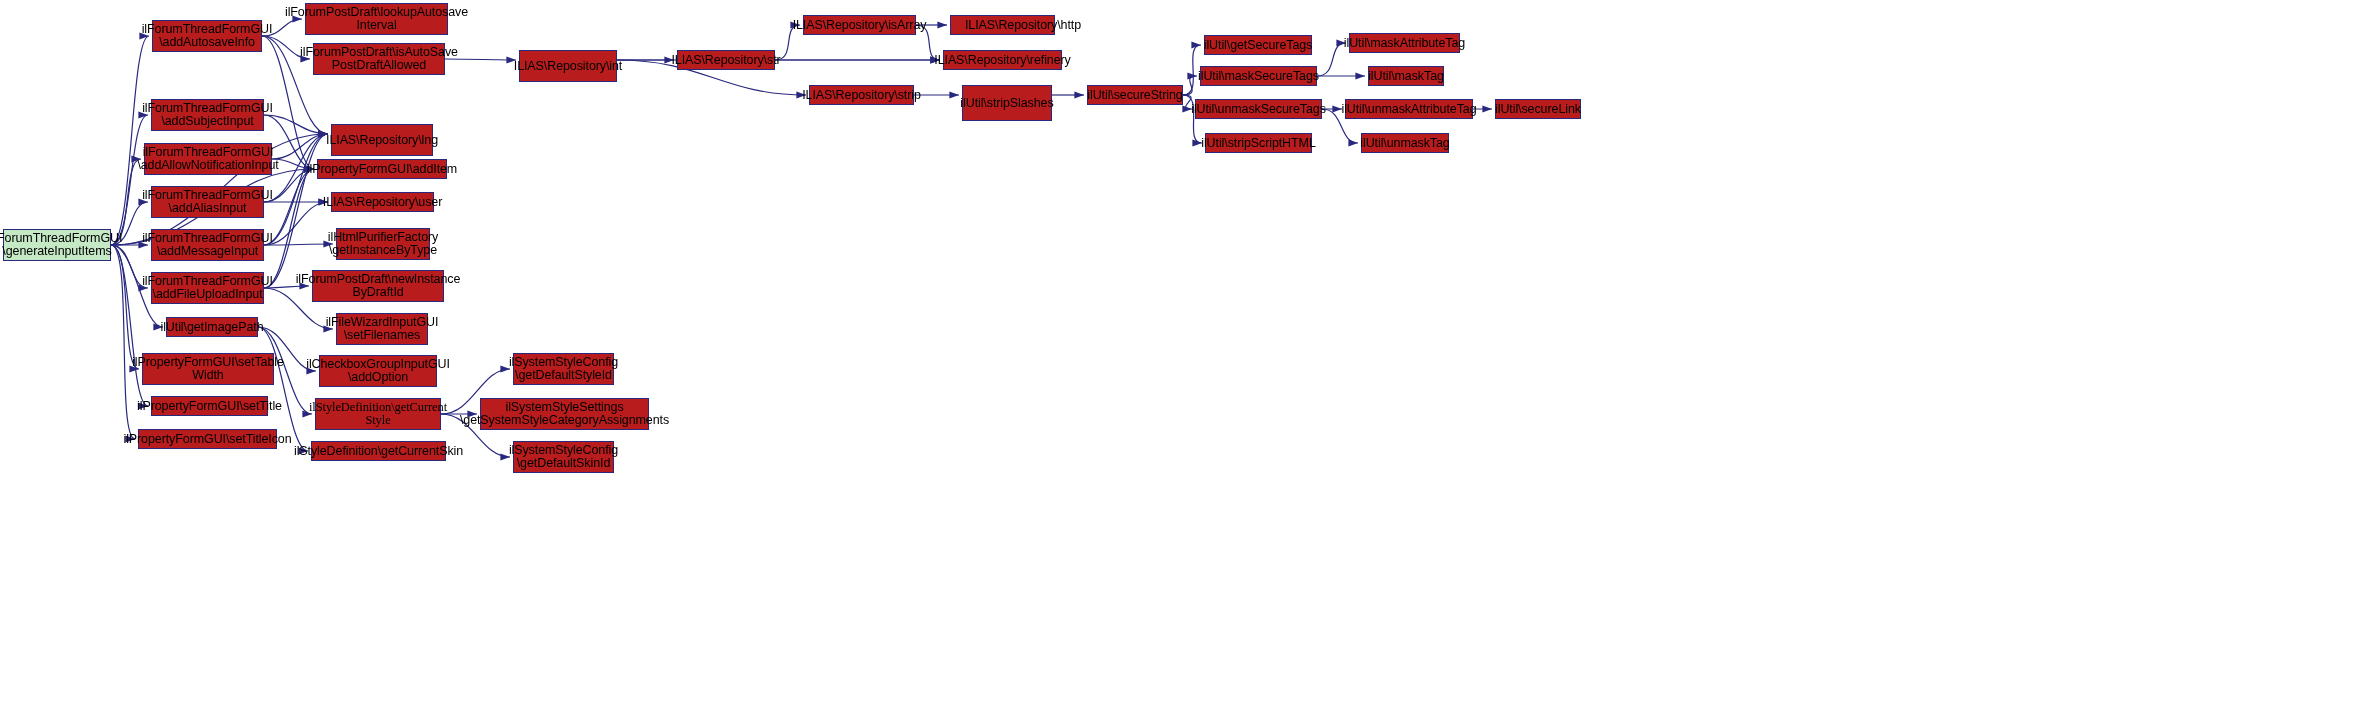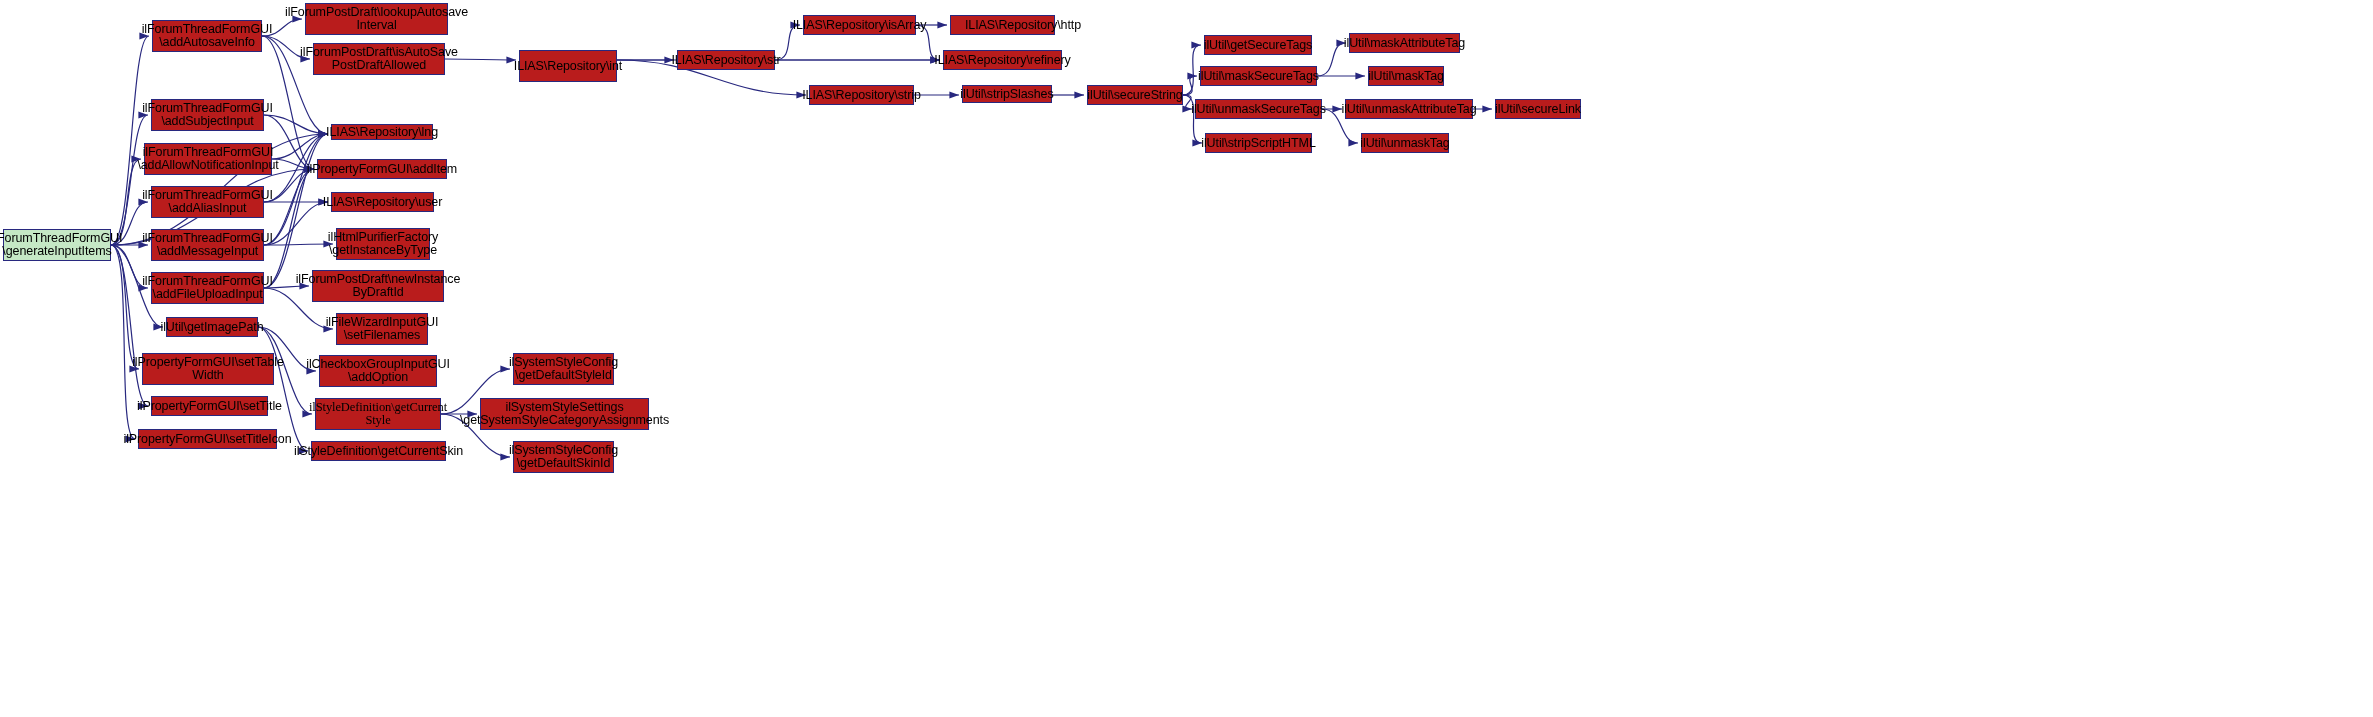--- a/index.html
+++ b/index.html
@@ -119,42 +119,42 @@
       <div class="node" style="left: 305px; top: 3px; width: 143px; height: 32px;">ilForumPostDraft\lookupAutosave
 Interval</div>
       <div class="node" style="left: 313px; top: 43px; width: 132px; height: 32px;">ilForumPostDraft\isAutoSave
 PostDraftAllowed</div>
       <div class="node" style="left: 519px; top: 50px; width: 98px; height: 32px;">ILIAS\Repository\int</div>
       <div class="node" style="left: 677px; top: 50px; width: 98px; height: 20px;">ILIAS\Repository\str</div>
       <div class="node" style="left: 803px; top: 15px; width: 113px; height: 20px;">ILIAS\Repository\isArray</div>
       <div class="node" style="left: 950px; top: 15px; width: 105px; height: 20px; padding-left: 41px;">ILIAS\Repository\http</div>
       <div class="node" style="left: 943px; top: 50px; width: 119px; height: 20px;">ILIAS\Repository\refinery</div>
       <div class="node" style="left: 809px; top: 85px; width: 105px; height: 20px;">ILIAS\Repository\strip</div>
-      <div class="node" style="left: 962px; top: 85px; width: 90px; height: 18px;">ilUtil\stripSlashes</div>
+      <div class="node" style="left: 962px; top: 85px; width: 90px; height: 36px;">ilUtil\stripSlashes</div>
       <div class="node" style="left: 1087px; top: 85px; width: 96px; height: 20px;">ilUtil\secureString</div>
       <div class="node" style="left: 1204px; top: 35px; width: 108px; height: 20px;">ilUtil\getSecureTags</div>
       <div class="node" style="left: 1200px; top: 66px; width: 117px; height: 20px; text-align: right;">ilUtil\maskSecureTags</div>
       <div class="node" style="left: 1195px; top: 99px; width: 127px; height: 20px;">ilUtil\unmaskSecureTags</div>
       <div class="node" style="left: 1205px; top: 133px; width: 107px; height: 20px;">ilUtil\stripScriptHTML</div>
       <div class="node" style="left: 1349px; top: 33px; width: 111px; height: 20px;">ilUtil\maskAttributeTag</div>
       <div class="node" style="left: 1368px; top: 66px; width: 76px; height: 20px;">ilUtil\maskTag</div>
       <div class="node" style="left: 1345px; top: 99px; width: 128px; height: 20px;">ilUtil\unmaskAttributeTag</div>
       <div class="node" style="left: 1361px; top: 133px; width: 88px; height: 20px;">ilUtil\unmaskTag</div>
       <div class="node" style="left: 1495px; top: 99px; width: 86px; height: 20px;">ilUtil\secureLink</div>
       <div class="node" style="left: 151px; top: 99px; width: 113px; height: 32px;">ilForumThreadFormGUI
 \addSubjectInput</div>
       <div class="node" style="left: 144px; top: 143px; width: 128px; height: 32px;">ilForumThreadFormGUI
 \addAllowNotificationInput</div>
       <div class="node" style="left: 151px; top: 186px; width: 113px; height: 32px;">ilForumThreadFormGUI
 \addAliasInput</div>
       <div class="node" style="left: 151px; top: 229px; width: 113px; height: 32px;">ilForumThreadFormGUI
 \addMessageInput</div>
       <div class="node" style="left: 151px; top: 272px; width: 113px; height: 32px;">ilForumThreadFormGUI
 \addFileUploadInput</div>
-      <div class="node" style="left: 331px; top: 124px; width: 102px; height: 16px;">ILIAS\Repository\lng</div>
+      <div class="node" style="left: 331px; top: 124px; width: 102px; height: 32px;">ILIAS\Repository\lng</div>
       <div class="node" style="left: 317px; top: 159px; width: 130px; height: 20px;">ilPropertyFormGUI\addItem</div>
       <div class="node" style="left: 331px; top: 192px; width: 103px; height: 20px;">ILIAS\Repository\user</div>
       <div class="node" style="left: 336px; top: 228px; width: 94px; height: 32px;">ilHtmlPurifierFactory
 \getInstanceByType</div>
       <div class="node" style="left: 312px; top: 270px; width: 132px; height: 32px;">ilForumPostDraft\newInstance
 ByDraftId</div>
       <div class="node" style="left: 336px; top: 313px; width: 92px; height: 32px;">ilFileWizardInputGUI
 \setFilenames</div>
       <div class="node" style="left: 166px; top: 317px; width: 92px; height: 20px;">ilUtil\getImagePath</div>
       <div class="node" style="left: 142px; top: 353px; width: 132px; height: 32px;">ilPropertyFormGUI\setTable

